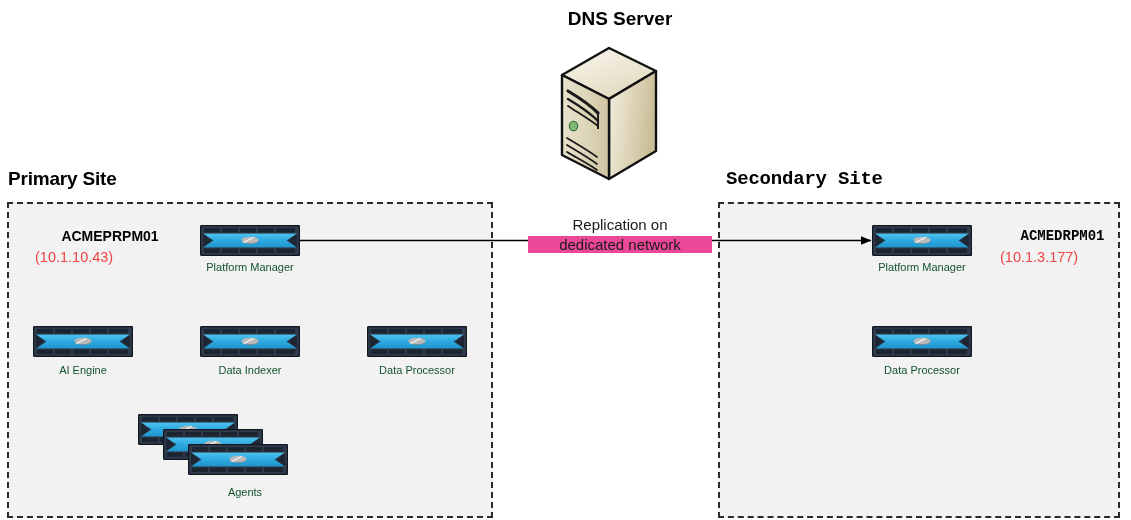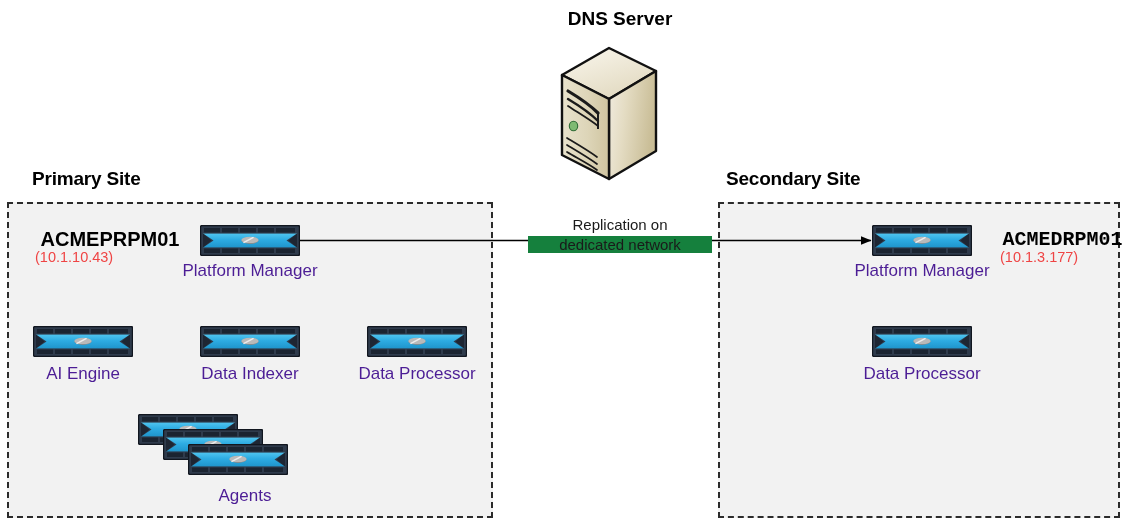--- a/index.html
+++ b/index.html
@@ -39,28 +39,28 @@
   .dev {
     position: absolute;
     width: 100px;
     height: 31px;
   }
   .dev-svg { display: block; width: 100px; height: 31px; }
 
   
   .node-label {
     position: absolute;
-    font-size: 17px;
-    color: #4c1d95;
+    font-size: 11px;
+    color: #14532d;
     white-space: nowrap;
     text-align: center;
   }
   .host-name {
     position: absolute;
-    font-size: 20px;
+    font-size: 14px;
     font-weight: bold;
     color: #000000;
     white-space: nowrap;
     text-align: center;
   }
   .host-ip {
     position: absolute;
     font-size: 14.5px;
     color: #ef4444;
     white-space: nowrap;
@@ -98,21 +98,21 @@
     white-space: nowrap;
     background: #ffffff;
     padding: 0 2px;
   }
   .link-label-line2 {
     position: absolute;
     font-size: 15px;
     color: #1a1a1a;
     text-align: center;
     white-space: nowrap;
-    background: #15803d;
+    background: #ec4899;
     padding: 0 2px;
   }
 </style>
 </head>
 <body>
 
 <div id="canvas">
 
   <svg width="0" height="0" style="position:absolute" aria-hidden="true">
     <defs>
@@ -188,21 +188,21 @@
       <path d="M46,70 L46,86" stroke="#1a1a1a" stroke-width="2" fill="none"></path>
 
       <ellipse cx="21.5" cy="83" rx="4.2" ry="4.8" fill="#7fba72" stroke="#2f6b35" stroke-width="1.1"></ellipse>
 
       <path d="M15,95  C25,101 37,108 45,114" stroke="#1a1a1a" stroke-width="1.7" fill="none" stroke-linecap="round"></path>
       <path d="M15,102 C25,108 37,115 45,121" stroke="#1a1a1a" stroke-width="1.7" fill="none" stroke-linecap="round"></path>
       <path d="M15,109 C25,115 37,121 45,127" stroke="#1a1a1a" stroke-width="1.7" fill="none" stroke-linecap="round"></path>
     </svg>
   </div>
 
-  <div class="site-title" style="left:32px; top:168px;">Primary Site</div>
+  <div class="site-title" style="left:8px; top:168px;">Primary Site</div>
 
   <div class="site-box" style="left:7px; top:202px; width:486px; height:316px;"></div>
 
   <div class="host-name" style="left:35px; top:228px; width:150px;">ACMEPRPM01</div>
   <div class="host-ip" style="left:35px; top:249px; width:150px;">(10.1.10.43)</div>
 
   <div class="dev" style="left:200px; top:225px;">
     <svg class="dev-svg" viewBox="0 0 100 31">
         <use href="#net-device"></use>
       </svg>
@@ -240,21 +240,21 @@
         <use href="#net-device"></use>
       </svg>
   </div>
   <div class="dev" style="left:188px; top:444px; z-index:3;">
     <svg class="dev-svg" viewBox="0 0 100 31">
         <use href="#net-device"></use>
       </svg>
   </div>
   <div class="node-label" style="left:145px; top:474px; width:200px; z-index:4;margin-top:12px;">Agents</div>
 
-  <div class="site-title" style="left:726px; top:168px;">Secondary Site</div>
+  <div class="site-title" style="left:726px; top:168px;font-family:Liberation Mono, monospace;">Secondary Site</div>
 
   <div class="site-box" style="left:718px; top:202px; width:402px; height:316px;"></div>
 
   <div class="host-name" style="left:1000px; top:228px; width:125px;font-family:Liberation Mono, monospace;">ACMEDRPM01</div>
   <div class="host-ip" style="left:1000px; top:249px; width:125px;">(10.1.3.177)</div>
 
   <div class="dev" style="left:872px; top:225px;">
     <svg class="dev-svg" viewBox="0 0 100 31">
         <use href="#net-device"></use>
       </svg>

